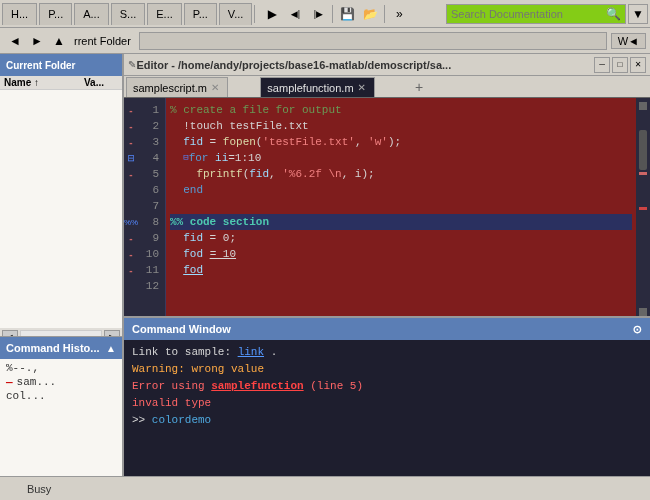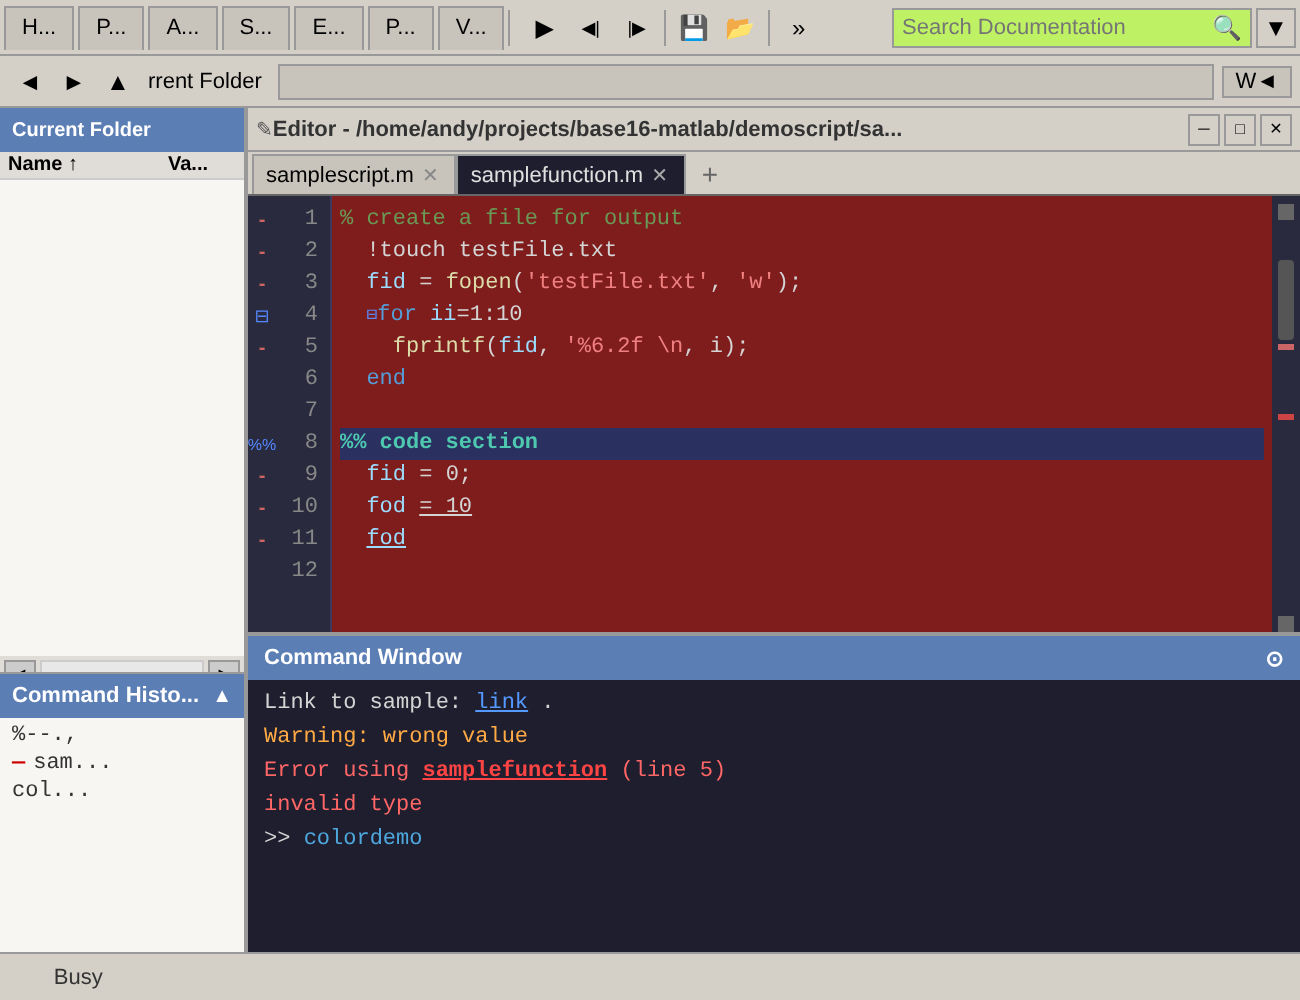--- a/index.html
+++ b/index.html
@@ -57,21 +57,21 @@
     .toolbar-separator {
       width: 1px;
       height: 18px;
       background: #999;
       margin: 0 2px;
     }
     .search-box {
       margin-left: auto;
       display: flex;
       align-items: center;
-      background: #bef264;
+      background: #84cc16;
       border: 1px solid #999;
       height: 20px;
       padding: 0 4px;
       width: 180px;
     }
     .search-box input {
       border: none;
       outline: none;
       font-size: 11px;
       width: 155px;
@@ -227,20 +227,21 @@
     }
 
     
     .editor-tabs {
       display: flex;
       align-items: flex-end;
       background: #d4d0c8;
       border-bottom: 1px solid #666;
       height: 22px;
       padding: 0 2px;
+      gap: 32px;
     }
     .editor-tab {
       display: flex;
       align-items: center;
       gap: 4px;
       background: #c8c4bc;
       border: 1px solid #999;
       border-bottom: none;
       padding: 2px 8px 2px 6px;
       font-size: 11px;

